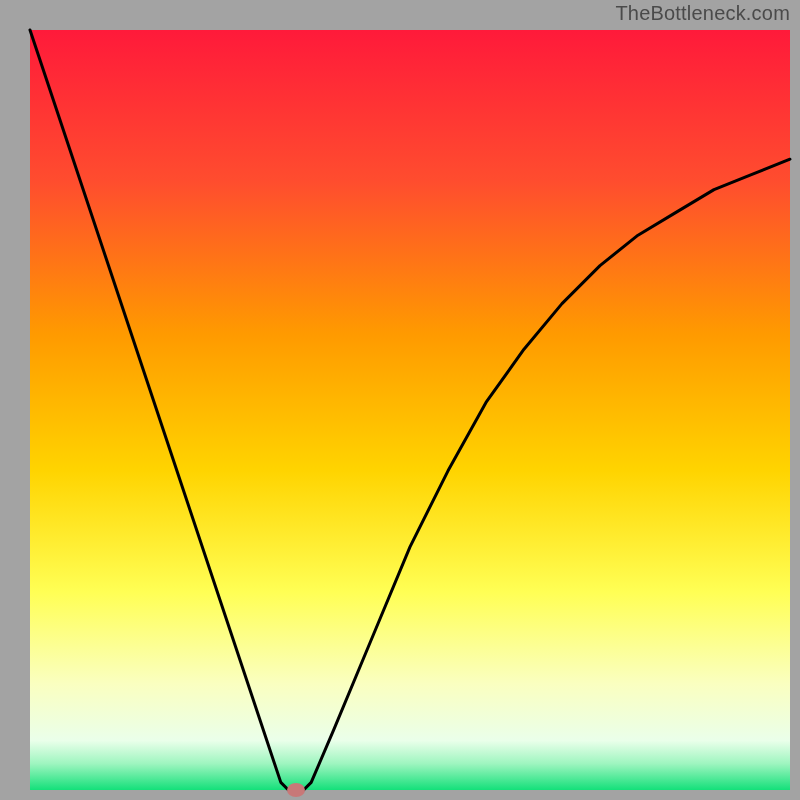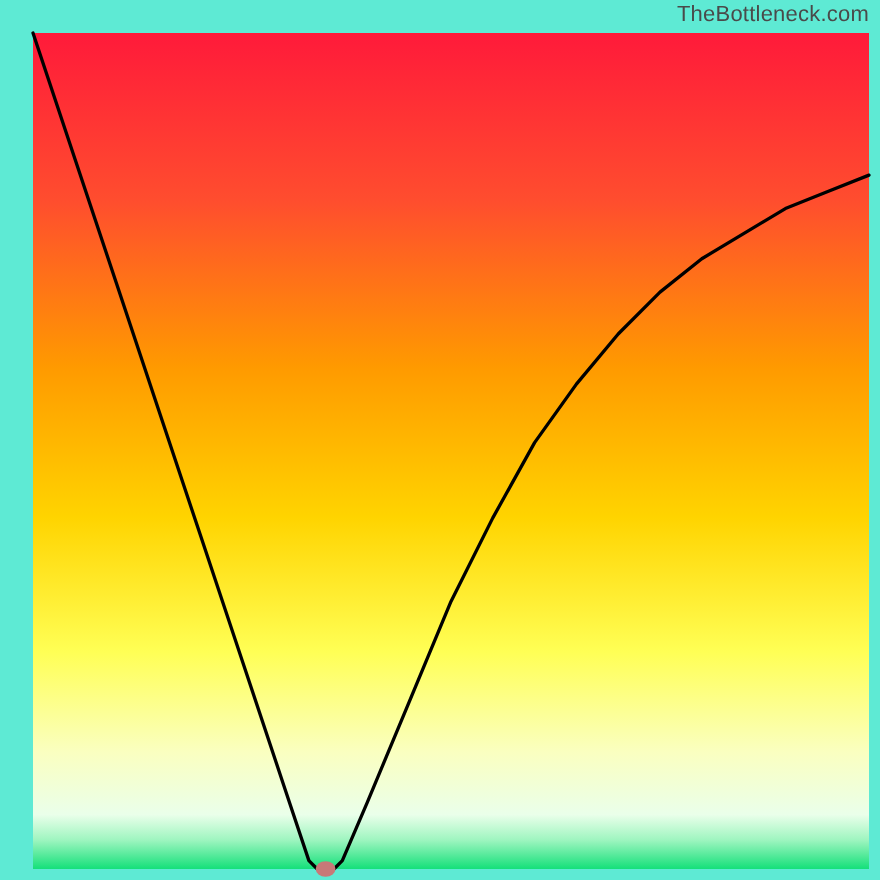--- a/index.html
+++ b/index.html
@@ -8,21 +8,21 @@
     width: 800px;
     height: 800px;
     background: #000;
     font-family: Arial, Helvetica, sans-serif;
     overflow: hidden;
   }
   .frame {
     position: relative;
     width: 800px;
     height: 800px;
-    background: #5eead4;
+    background: #a3a3a3;
   }
   .watermark {
     position: absolute;
     top: 2px;
     right: 10px;
     color: #4a4a4a;
     font-size: 20px;
     font-weight: 500;
     letter-spacing: 0.2px;
     user-select: none;

